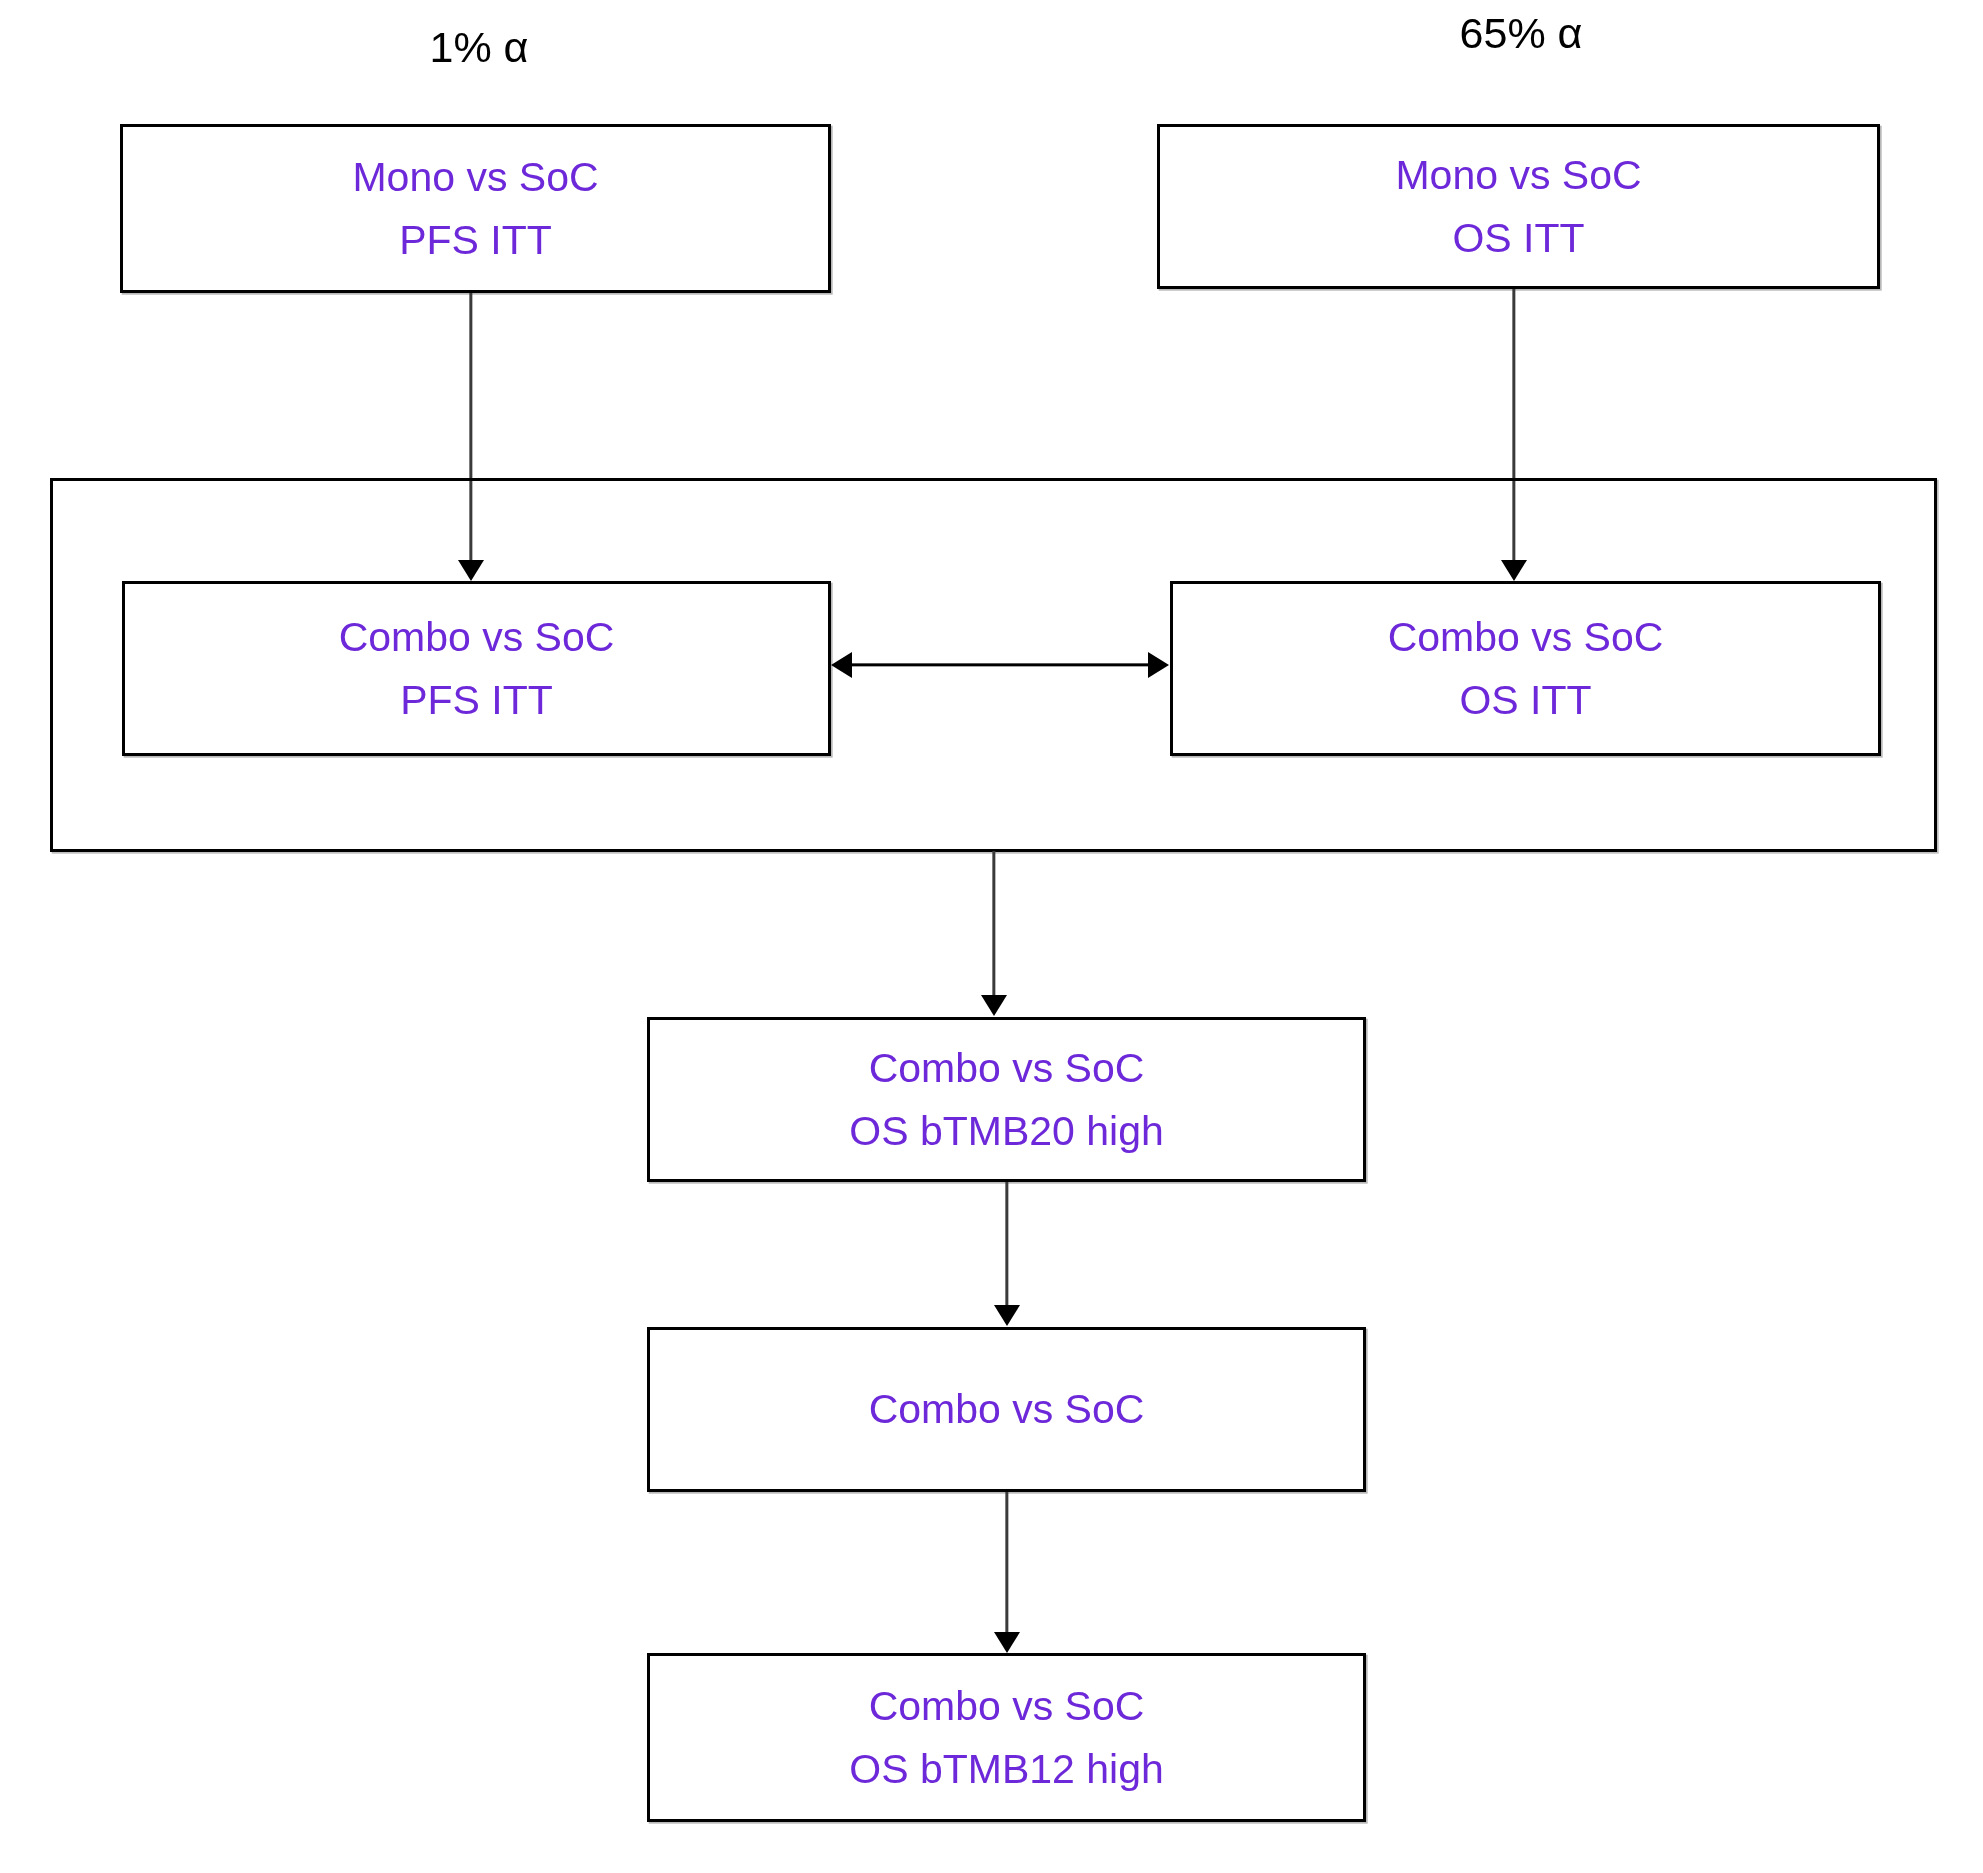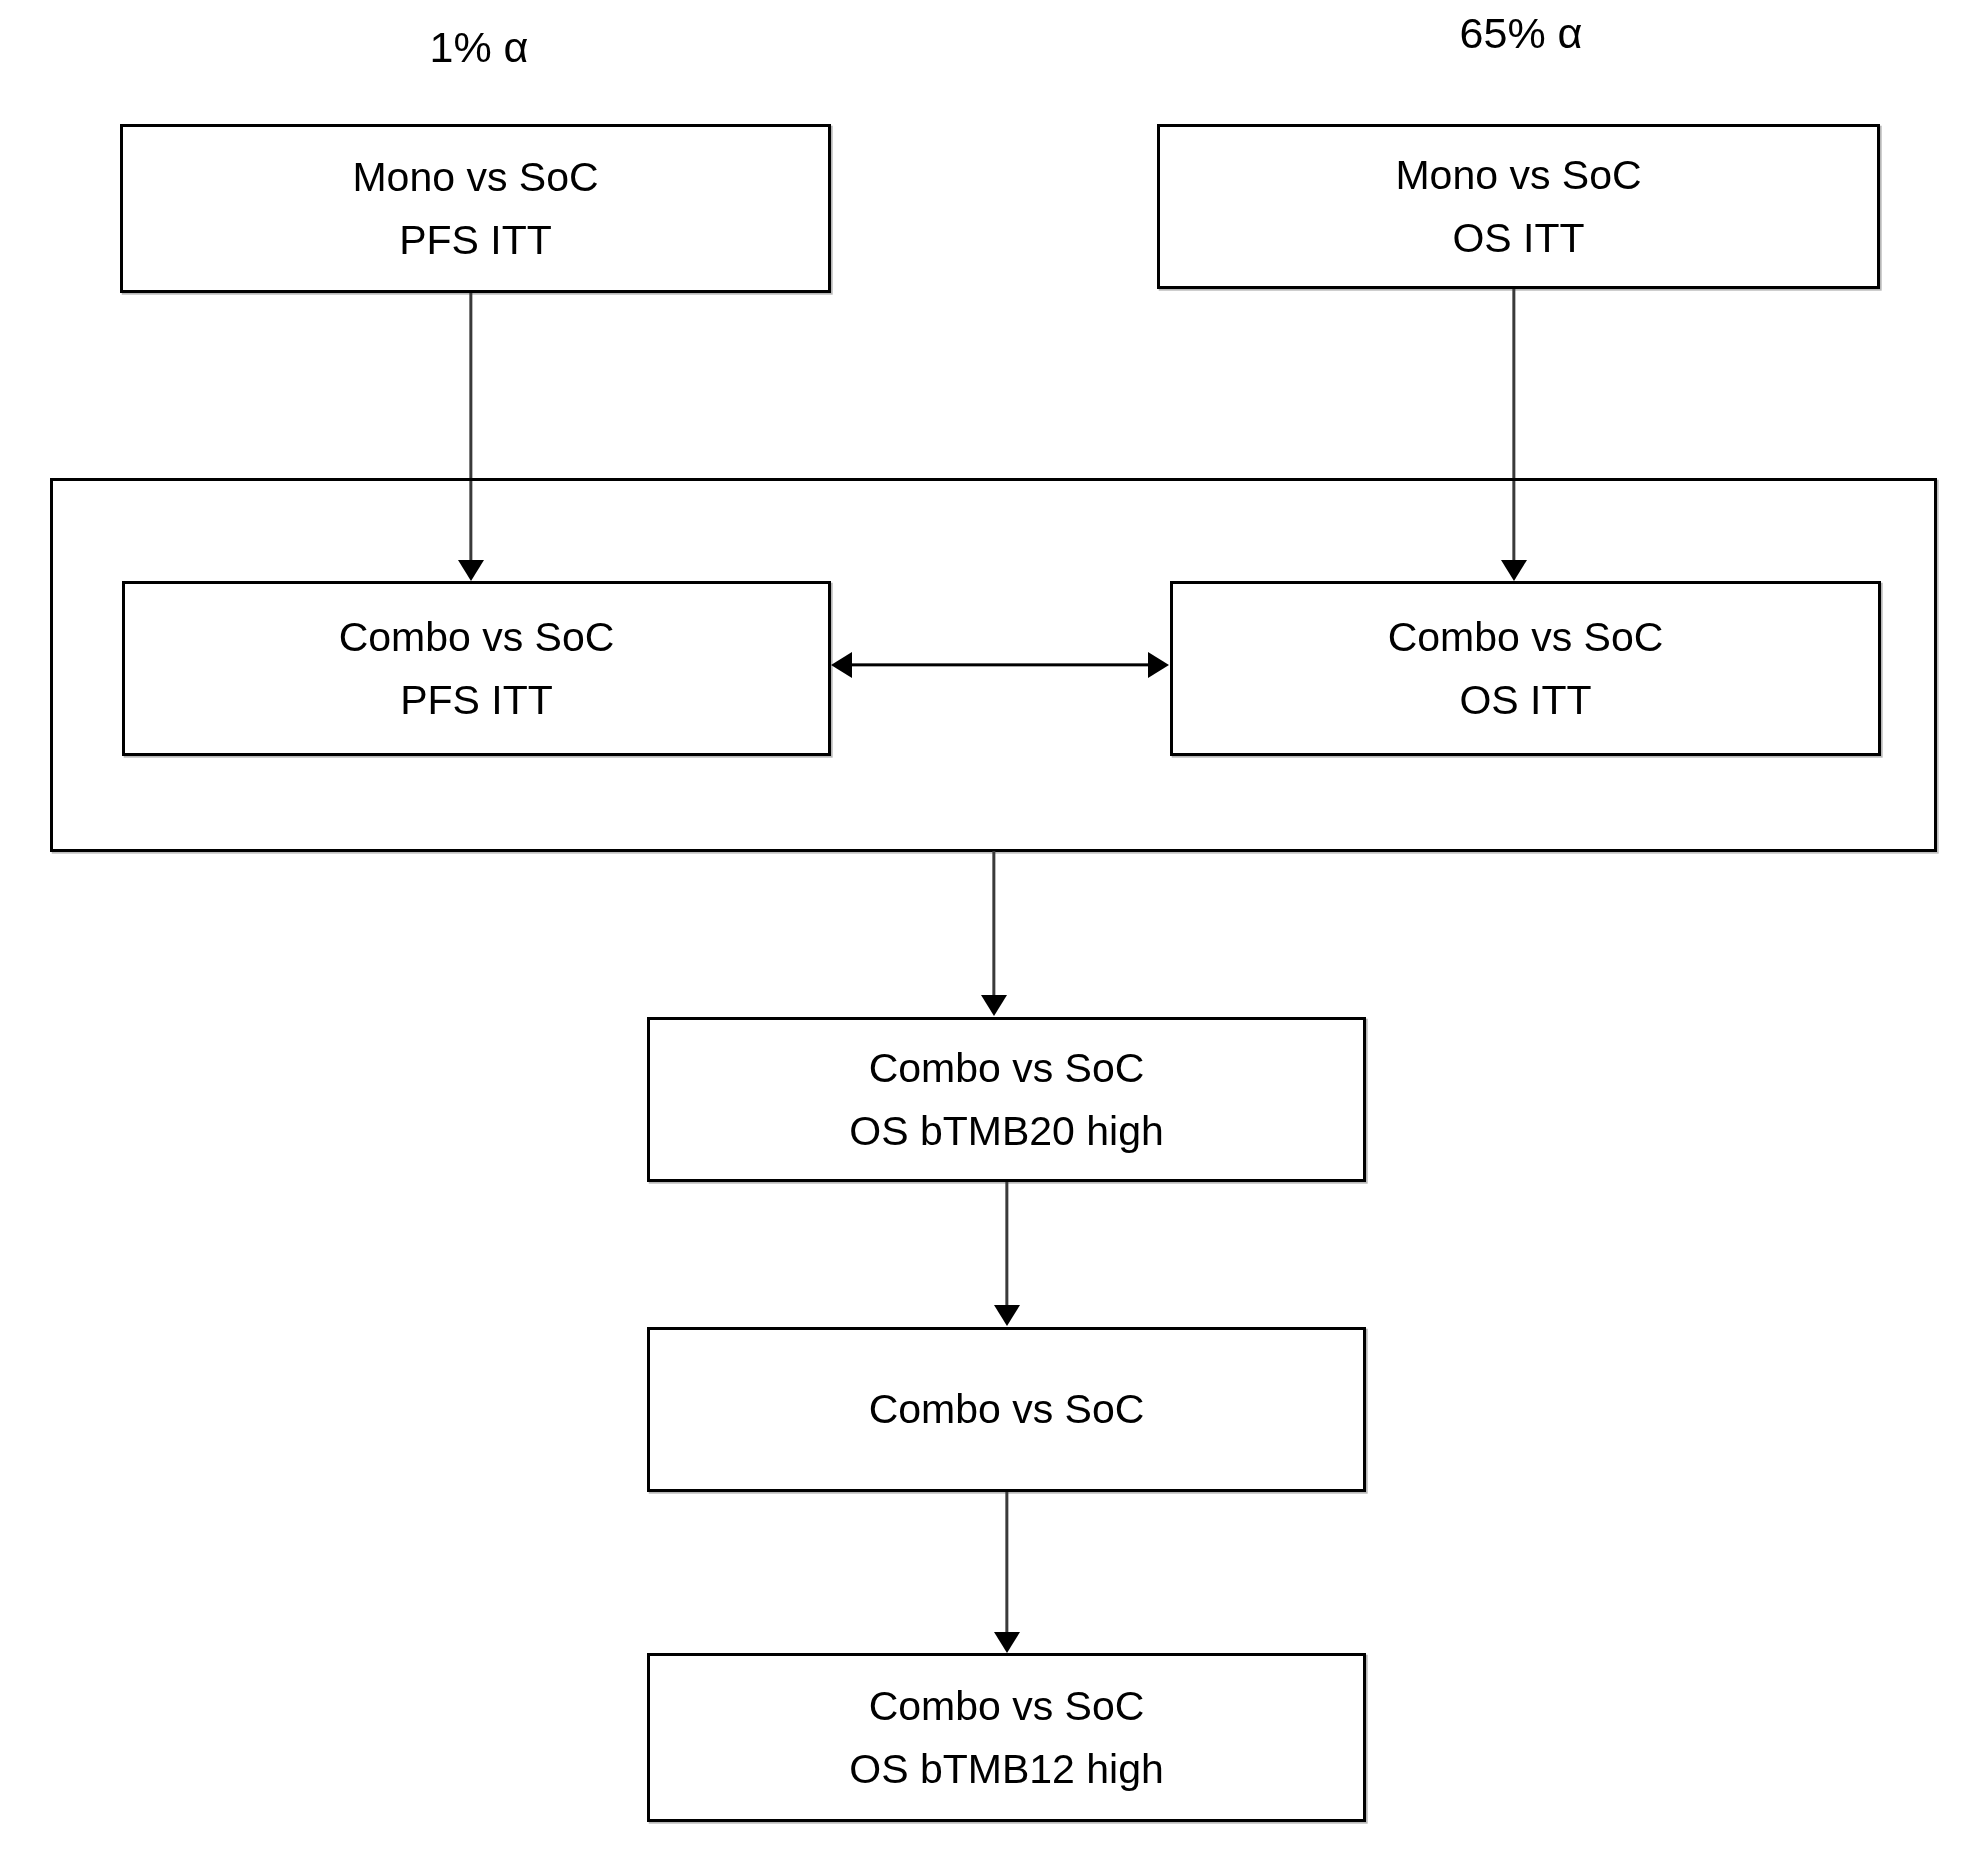--- a/index.html
+++ b/index.html
@@ -31,21 +31,21 @@
   .node {
     position: absolute;
     box-sizing: border-box;
     background: #ffffff;
     border: 3.3px solid #000000;
     display: flex;
     flex-direction: column;
     align-items: center;
     justify-content: center;
     text-align: center;
-    color: #000000;
+    color: #6d28d9;
     font-size: 41px;
     line-height: 1.52;
     box-shadow: 1.7px 1.7px 0 rgba(0,0,0,0.28);
   }
   .node .line1,
   .node .line2 {
     display: block;
     white-space: nowrap;
   }
 

